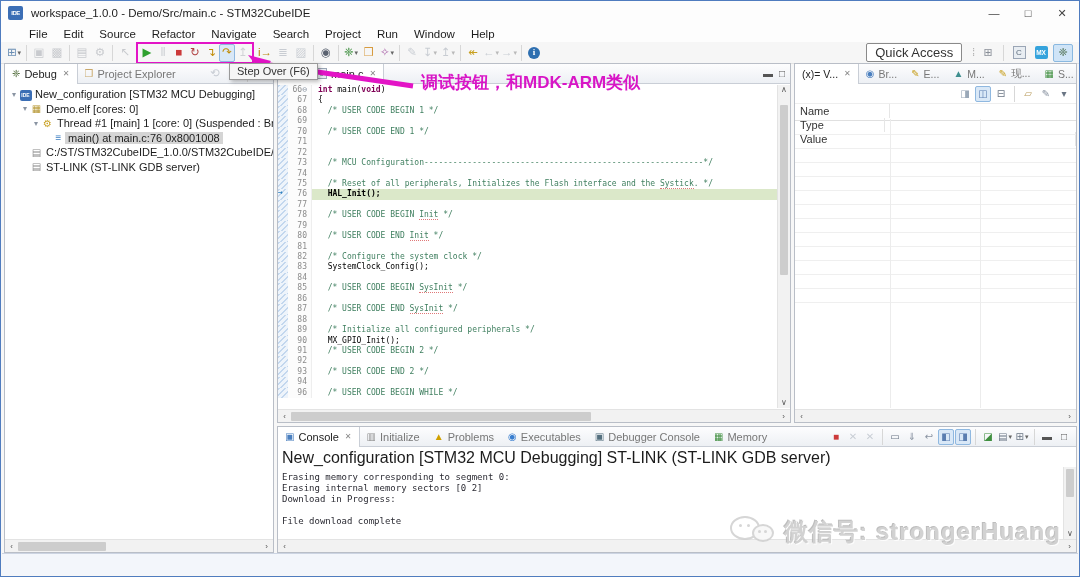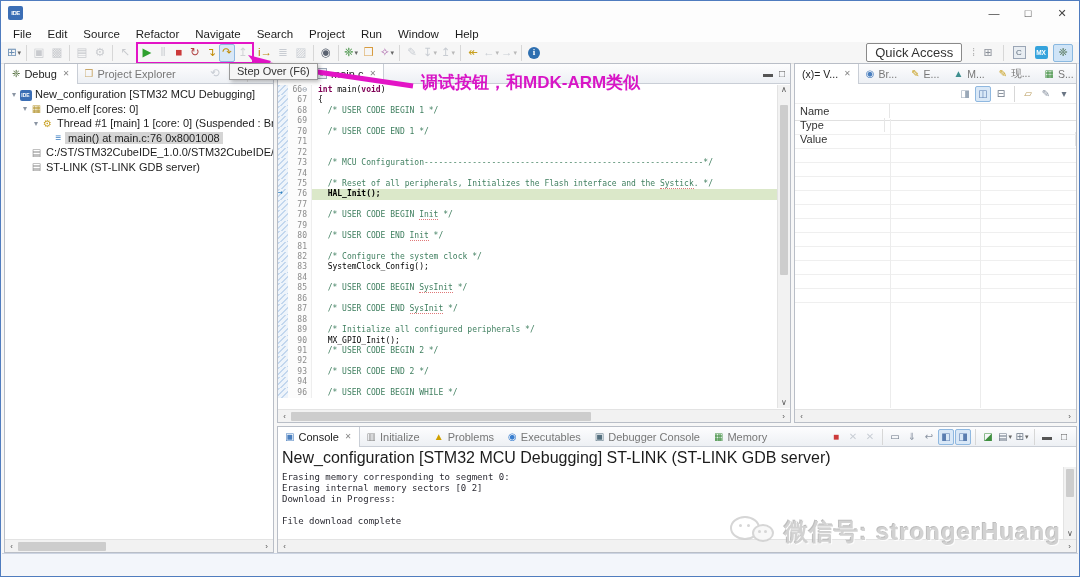--- a/index.html
+++ b/index.html
@@ -7,21 +7,21 @@
   #win { position:relative; width:1080px; height:577px; background:#f7f7f7; border:1px solid #4f7cbf; }
 
   
   #titlebar { height:24px; background:#fdfdfd; display:flex; align-items:center; padding-left:7px; }
   .appicon { width:15px; height:14px; background:#3b6eb5; border-radius:2px; color:#fff; font-size:6px; font-weight:bold; display:flex; align-items:center; justify-content:center; letter-spacing:-0.5px; }
   #title-text { font-size:11.5px; color:#1c1c1c; margin-left:8px; }
   #wincontrols { margin-left:auto; display:flex; height:24px; }
   #wincontrols span { width:34px; text-align:center; line-height:24px; font-size:11px; color:#444; }
 
   
-  #menubar { height:17px; background:#fdfdfd; display:flex; align-items:center; padding-left:4px; }
+  #menubar { height:17px; background:#fdfdfd; display:flex; align-items:center; padding-left:20px; }
   .menu-item { font-size:11.5px; color:#1c1c1c; padding:1px 8px; }
 
   
   #toolbar { height:22px; background:#f6f6f6; border-bottom:1px solid #e2e2e2; display:flex; align-items:center; padding-left:4px; position:relative; }
   .tool { min-width:18px; height:18px; line-height:17px; text-align:center; font-size:11.5px; display:inline-flex; align-items:center; justify-content:center; border:1px solid transparent; }
   .tool .dd { font-size:7px; color:#666; margin-left:1px; }
   .tool.off { opacity:.42; }
   .tool.hl { background:#d9e8f7; border:1px solid #8fb8e0; border-radius:2px; }
   .tsep { width:1px; height:16px; background:#d7d7d7; margin:0 3px; }
   .dbggroup { display:flex; align-items:center; border:2px solid #e314c6; padding:0 1px; margin:0 2px; height:22px; }
@@ -106,20 +106,21 @@
   .wm-b2 { position:absolute; left:22px; top:10px; width:22px; height:18px; border:2.5px solid #cfcfcf; border-radius:50%; background:#f7f7f7; }
   .wm-eye { position:absolute; width:3px; height:3px; border-radius:50%; background:#cfcfcf; }
 </style>
 </head>
 <body>
 
 <div id="win">
 
   <div id="titlebar">
     <div class="appicon">IDE</div>
+    <div id="title-text">workspace_1.0.0 - Demo/Src/main.c - STM32CubeIDE</div>
     <div id="wincontrols">
       <span>—</span>
       <span>□</span>
       <span>✕</span>
     </div>
   </div>
 
   <div id="menubar">
       <span class="menu-item">File</span>
       <span class="menu-item">Edit</span>

